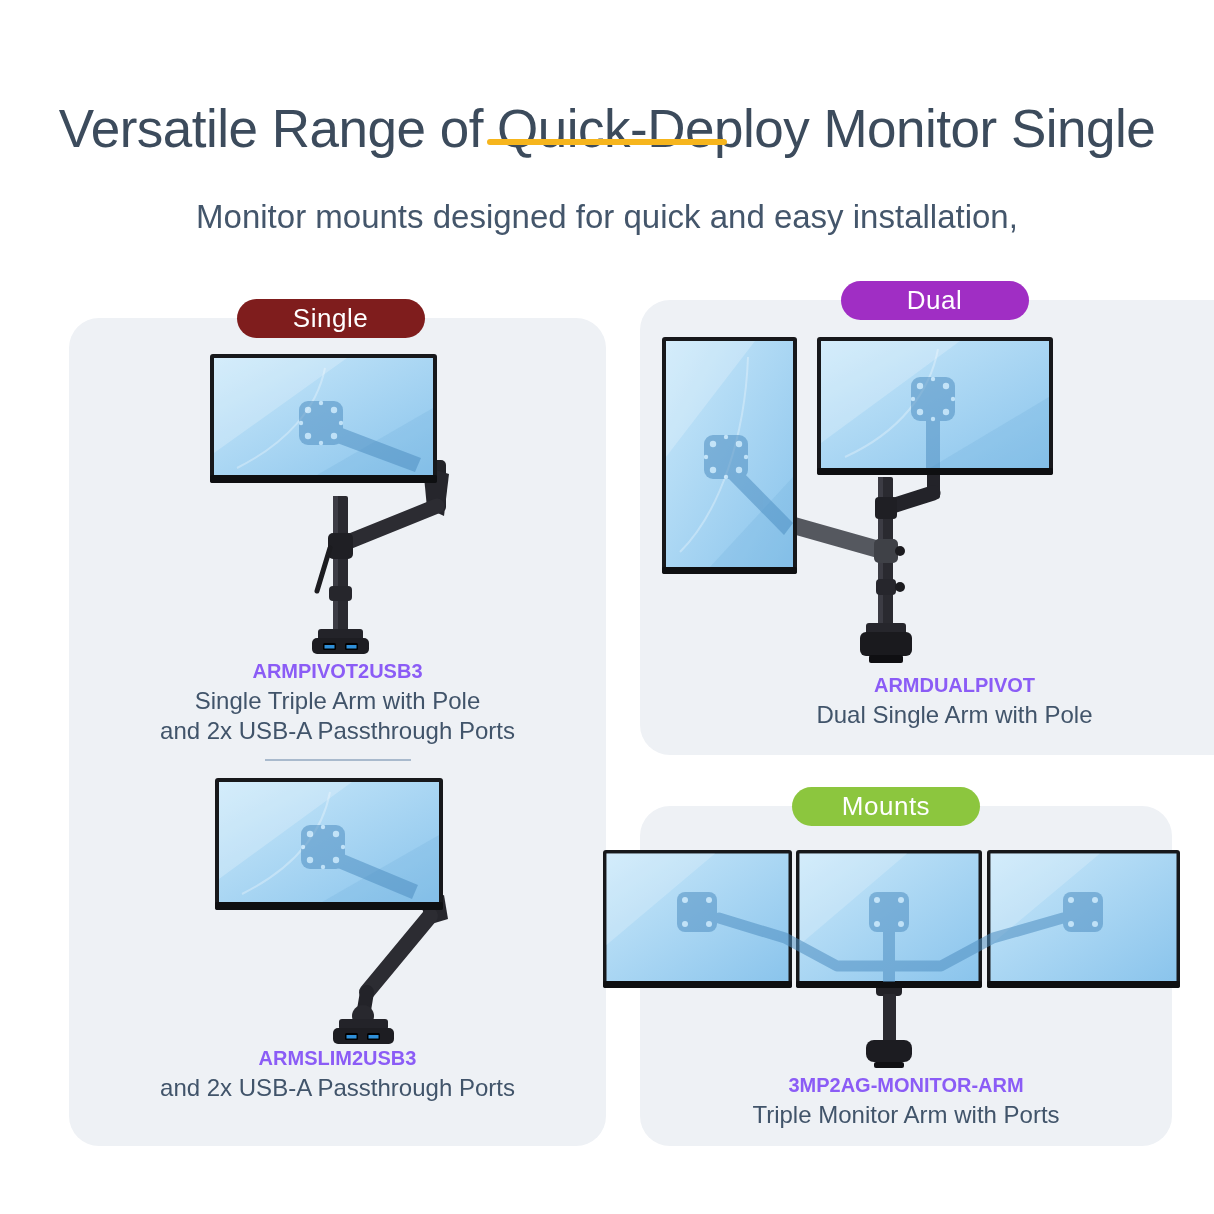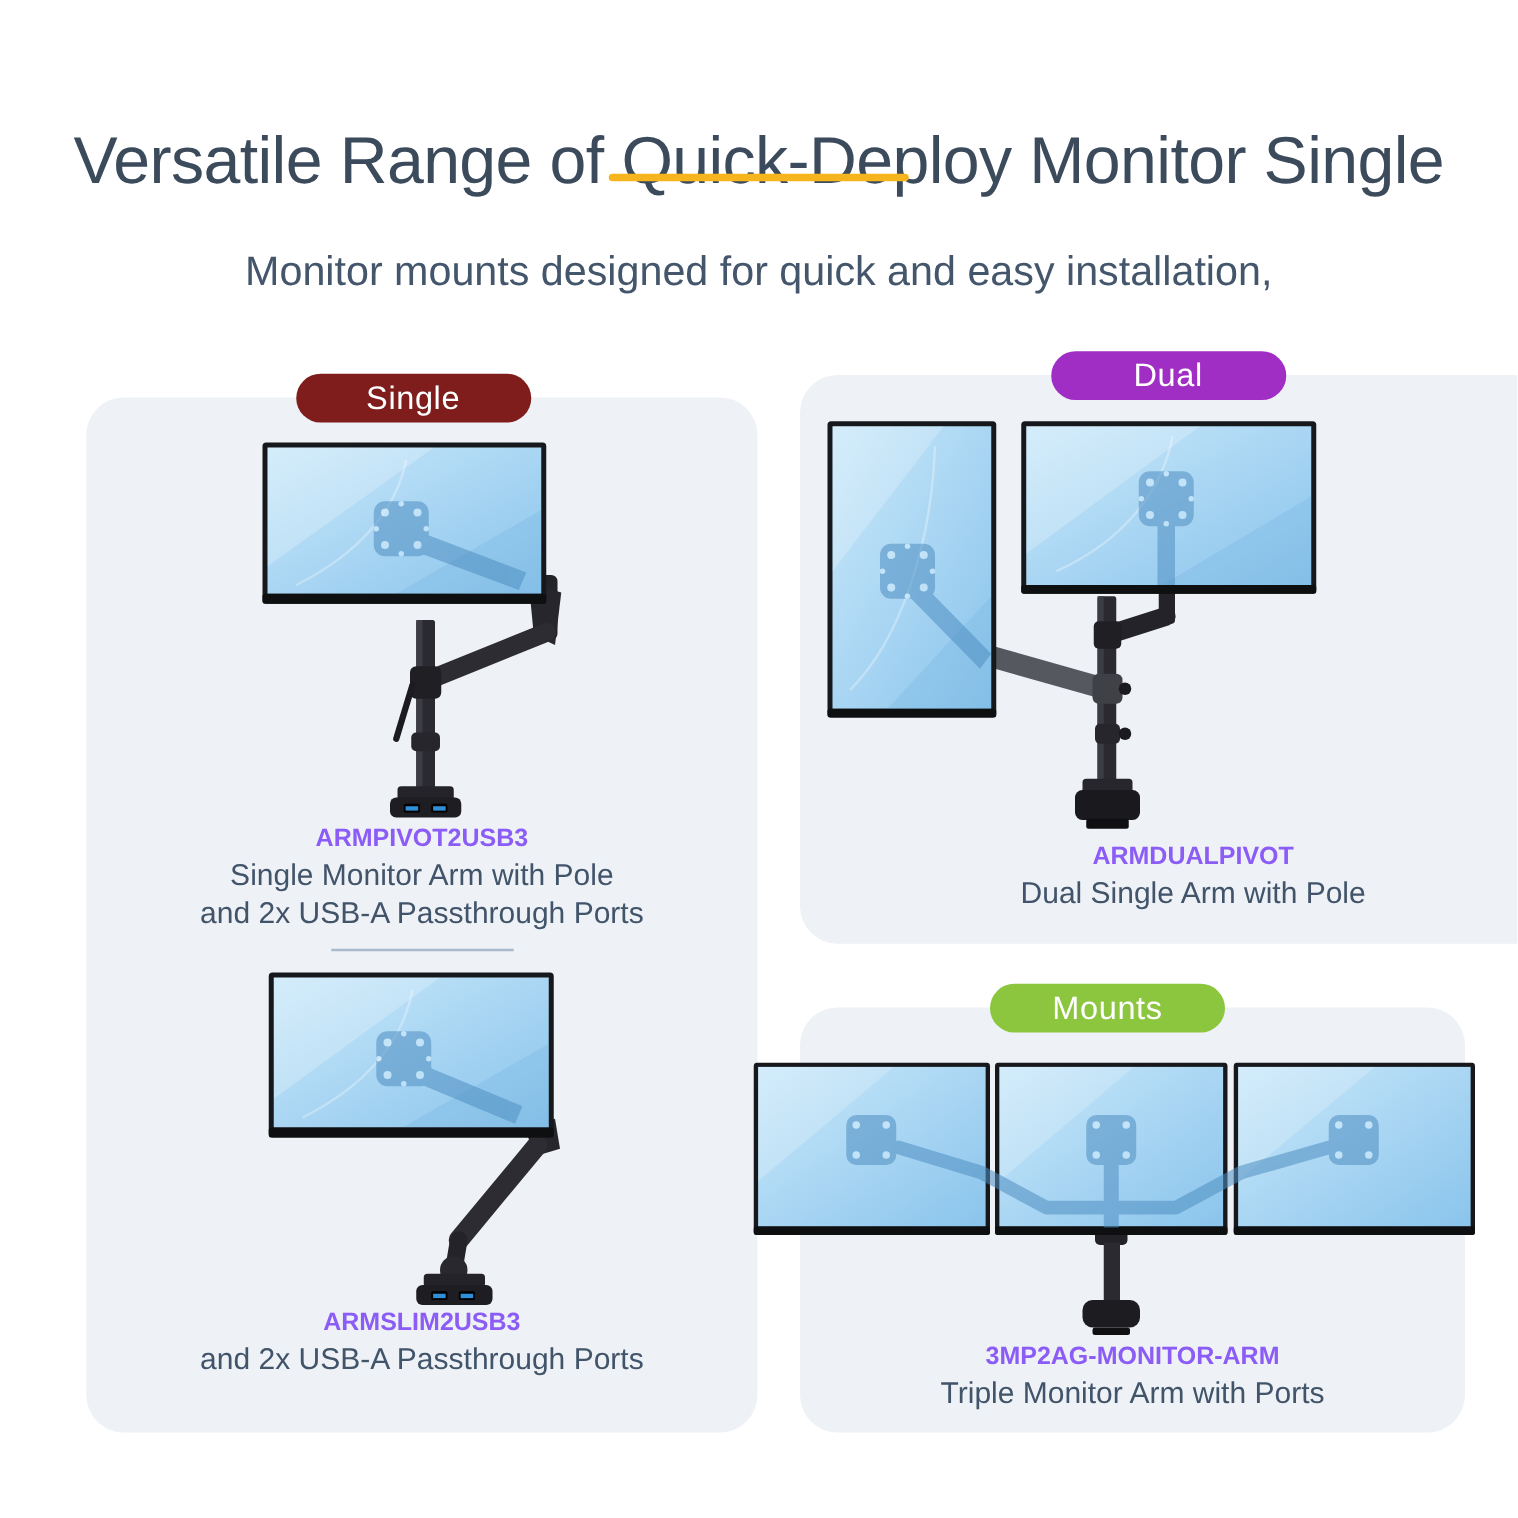--- a/index.html
+++ b/index.html
@@ -98,21 +98,21 @@
             <circle cx="124" cy="95" r="2.2" fill="#d6edfc"></circle>
           <circle cx="104" cy="75" r="2.2" fill="#d6edfc"></circle>
             <circle cx="144" cy="75" r="2.2" fill="#d6edfc"></circle>
         </g>
       </g>
       <rect x="13" y="127" width="227" height="8" rx="2" fill="#0e0f11"></rect>
     </svg>
 
     <div class="pinfo" style="top:338px">
       <div class="sku">ARMPIVOT2USB3</div>
-      <div class="desc">Single Monitor Arm with Pole</div>
+      <div class="desc">Single Triple Arm with Pole</div>
       <div class="desc">and 2x USB-A Passthrough Ports</div>
     </div>
 
     <div class="divider"></div>
 
     <svg class="art" style="left:131px;top:455px" width="280" height="290" viewBox="0 0 280 290">
       <defs>
         <linearGradient id="gB" x1="0" y1="0" x2="1" y2="1">
           <stop offset="0" stop-color="#c9e8fa"></stop>
             <stop offset="1" stop-color="#8ac4ec"></stop>

